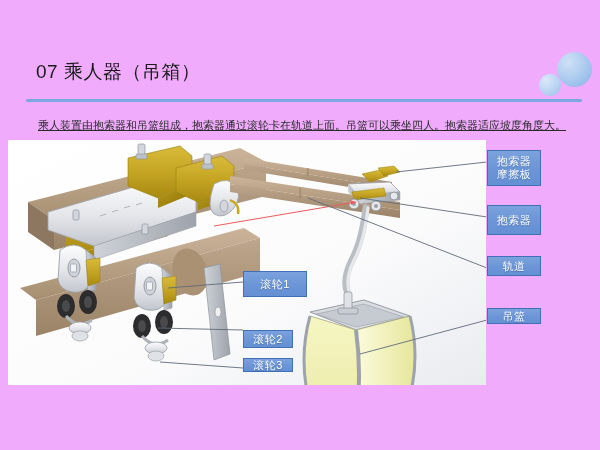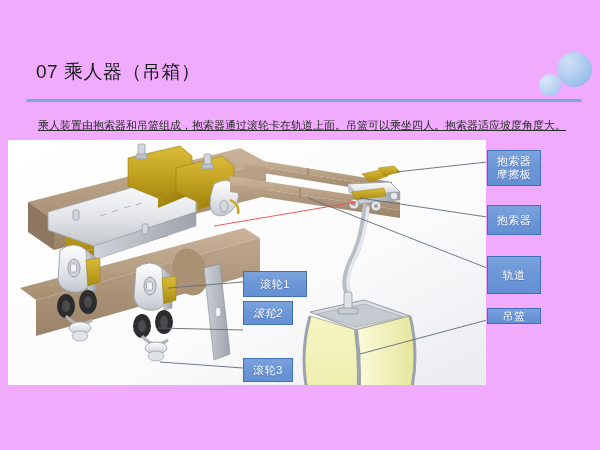--- a/index.html
+++ b/index.html
@@ -99,26 +99,26 @@
     flex-direction: column;
     align-items: center;
     justify-content: center;
     letter-spacing: 0.5px;
     text-shadow: 0 1px 1px rgba(40,70,120,0.45);
   }
   .callout span { display: block; white-space: nowrap; }
 
   #callout-friction-plate { left: 487px; top: 150px; width: 54px; height: 36px; }
   #callout-gripper       { left: 487px; top: 205px; width: 54px; height: 30px; }
-  #callout-track         { left: 487px; top: 256px; width: 54px; height: 38px; }
+  #callout-track         { left: 487px; top: 256px; width: 54px; height: 20px; }
   #callout-cabin         { left: 487px; top: 308px; width: 54px; height: 16px; }
 
   #callout-roller-1 { left: 243px; top: 271px; width: 64px; height: 26px; }
-  #callout-roller-2 { left: 243px; top: 301px; width: 50px; height: 24px; font-style: italic; }
-  #callout-roller-3 { left: 243px; top: 358px; width: 50px; height: 24px; }
+  #callout-roller-2 { left: 243px; top: 330px; width: 50px; height: 18px; }
+  #callout-roller-3 { left: 243px; top: 358px; width: 50px; height: 14px; }
 </style>
 </head>
 <body>
 
 <div id="slide">
 
   <div id="page-title">07 乘人器（吊箱）</div>
 
   <div id="title-rule"></div>
 

